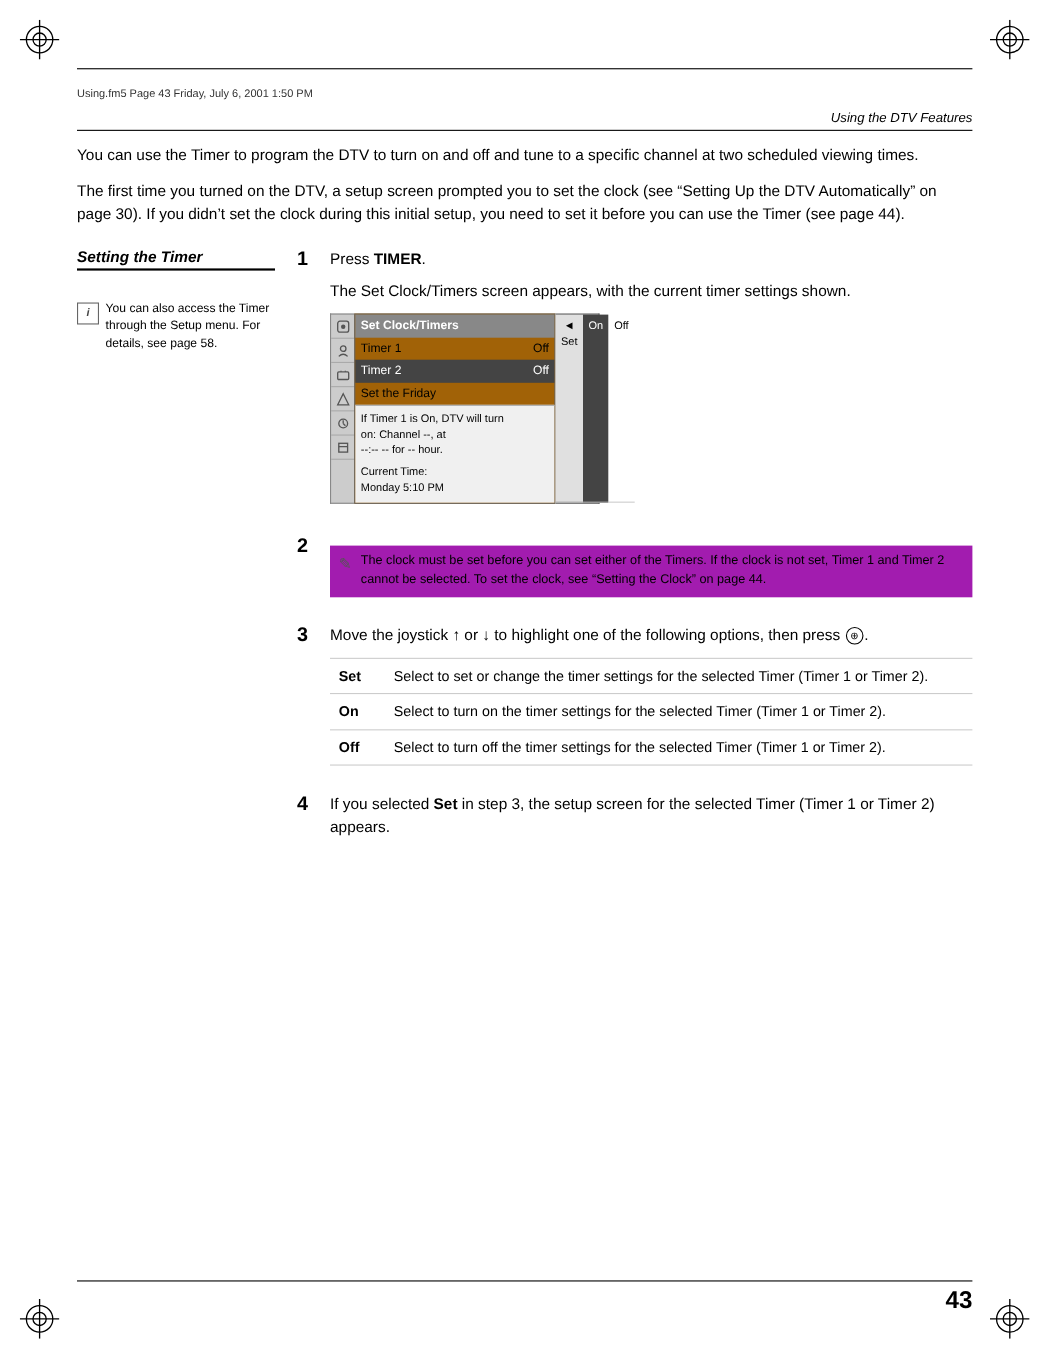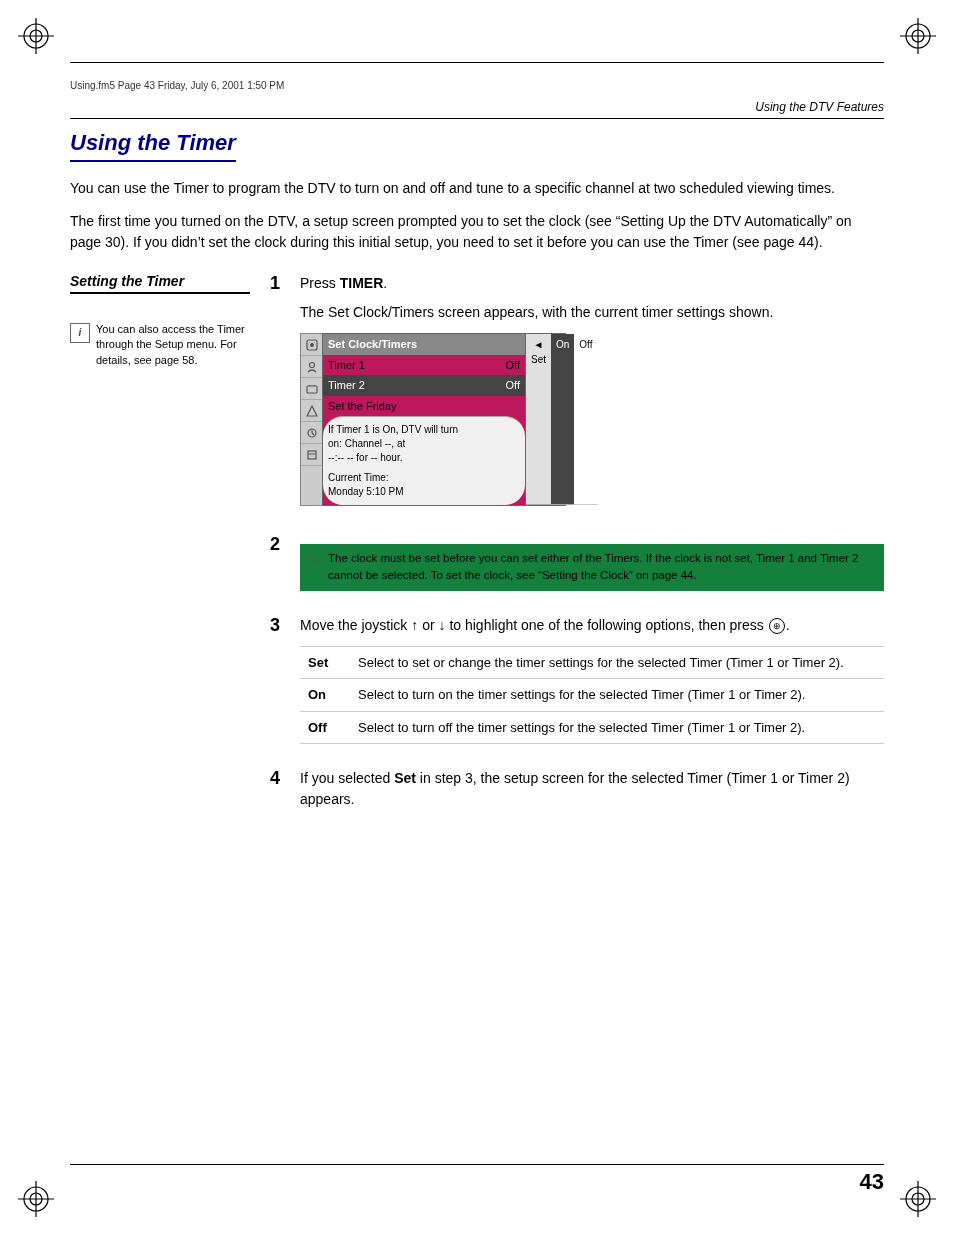--- a/index.html
+++ b/index.html
@@ -171,25 +171,25 @@
 
     
     .screen-mockup {
       display: flex;
       gap: 0;
       margin: 10px 0 14px 0;
     }
 
     .screen-box {
       border: 1px solid #666;
-      background: #be185d;
+      background: #a16207;
       padding: 0;
       font-size: 11px;
       font-family: Arial, sans-serif;
-      width: 204px;
+      width: 183px;
     }
 
     .screen-title-bar {
       background: #888;
       color: #fff;
       padding: 2px 5px;
       font-size: 11px;
       font-weight: bold;
     }
 
@@ -204,21 +204,20 @@
       background: #444;
       color: #fff;
     }
 
     .screen-info {
       padding: 6px 5px;
       font-size: 10px;
       line-height: 1.4;
       border-top: 1px solid #aaa;
       background: #f0f0f0;
-      border-radius: 20px;
     }
 
     .screen-sidebar {
       display: flex;
       flex-direction: row;
       border: 1px solid #666;
       border-left: none;
       background: #e0e0e0;
       width: 40px;
     }
@@ -256,21 +255,21 @@
     }
 
     
     .note-box {
       border: none;
       margin: 10px 0;
       padding: 6px 10px 6px 28px;
       font-size: 11.5px;
       font-family: Arial, sans-serif;
       line-height: 1.5;
-      background: #15803d;
+      background: #a21caf;
       position: relative;
     }
 
     .note-box::before {
       content: '✎';
       position: absolute;
       left: 8px;
       top: 6px;
       font-size: 14px;
       color: #555;
@@ -398,23 +397,20 @@
   <span>Using.fm5  Page 43  Friday, July 6, 2001  1:50 PM</span>
 </div>
 
 <div class="page-header-right">
   <em><span>Using the DTV Features</span></em>
 </div>
 
 <div class="main-content">
 
   
-  <div class="section-title">
-    <em><span>Using the Timer</span></em>
-  </div>
 
   
   <div class="intro-block">
     <p>You can use the Timer to program the DTV to turn on and off and tune to a specific channel at two scheduled viewing times.</p>
     <p>The first time you turned on the DTV, a setup screen prompted you to set the clock (see “Setting Up the DTV Automatically” on page&nbsp;30). If you didn’t set the clock during this initial setup, you need to set it before you can use the Timer (see page&nbsp;44).</p>
   </div>
 
   
   <div class="two-col">
 

